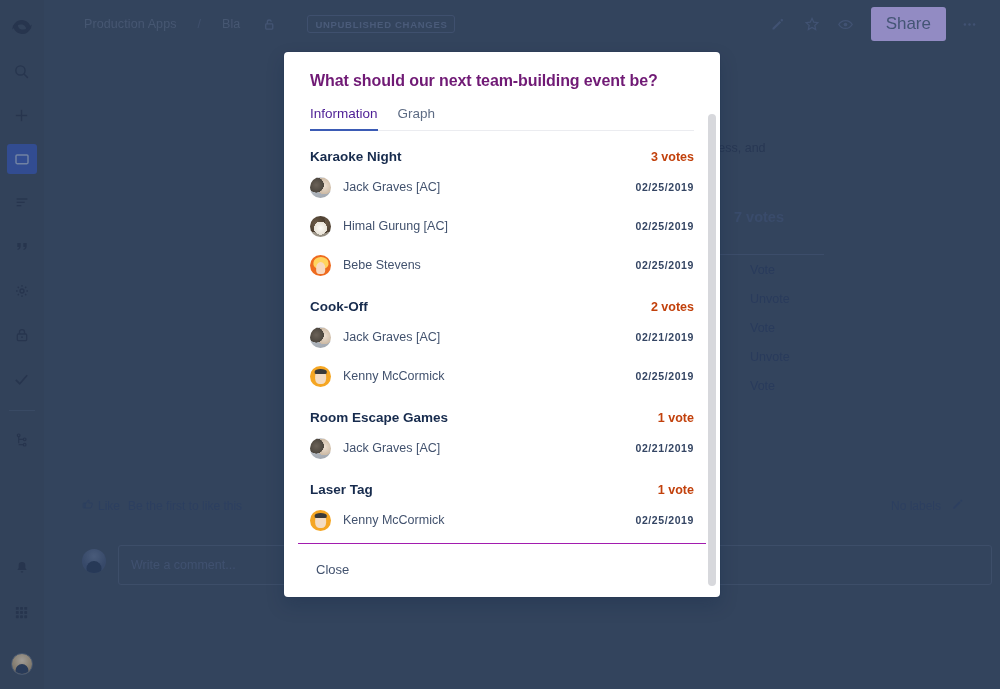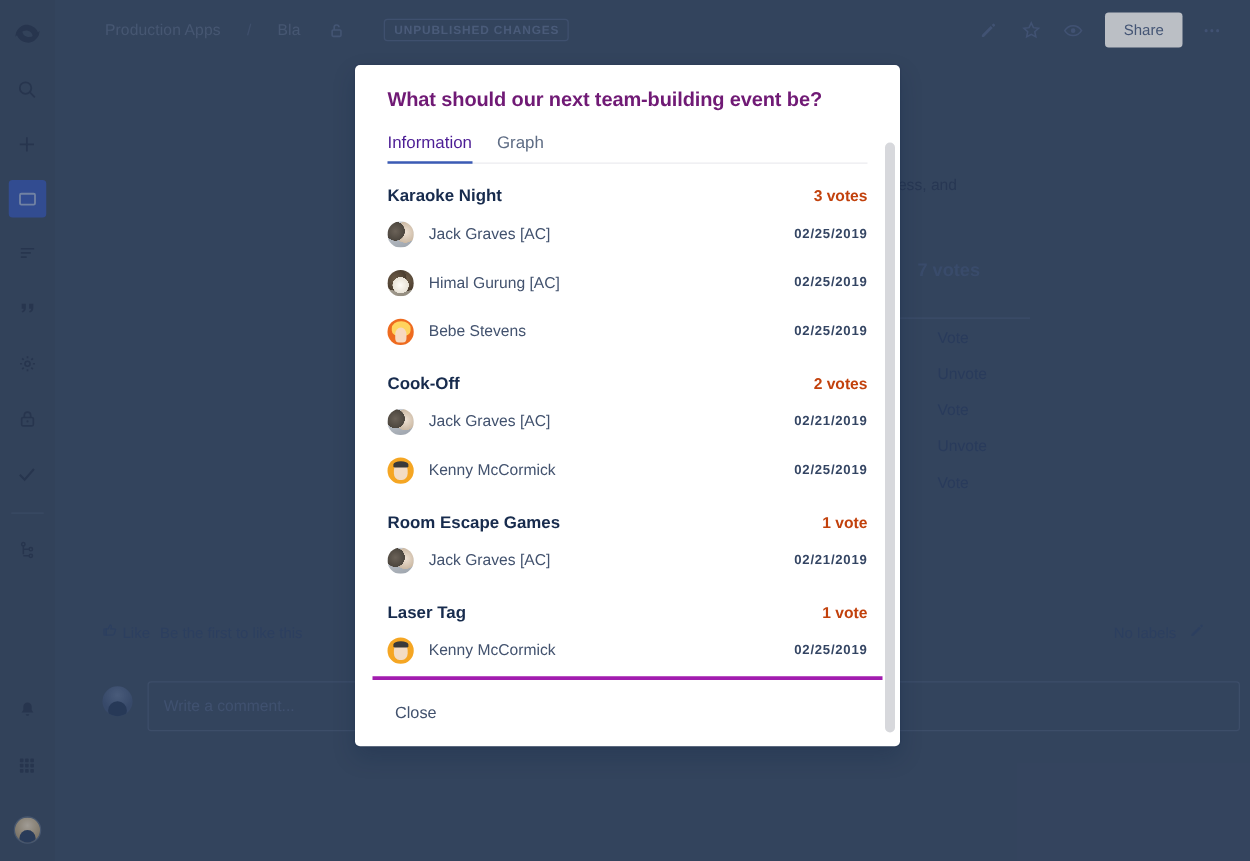--- a/index.html
+++ b/index.html
@@ -86,23 +86,23 @@
   .topbar-right {
     margin-left: auto;
     display: flex; align-items: center; gap: 0px;
   }
   .tb-icon {
     width: 34px; height: 30px;
     display: flex; align-items: center; justify-content: center;
     color: #51648a;
   }
   .share-btn {
-    background: #ffffff;
+    background: #c4b5fd;
     color: #55688d;
-    font-size: 12px;
+    font-size: 17px;
     border: none;
     border-radius: 3px;
     padding: 7px 15px;
     margin: 0 6px 0 8px;
     font-family: inherit;
   }
 
   
   .page-bg {
     position: absolute; left: 44px; top: 48px;
@@ -248,21 +248,21 @@
     margin-left: 12px;
   }
   .voter-date {
     margin-left: auto;
     font-size: 10.5px; color: #344563;
     font-weight: bold;
     letter-spacing: .6px;
     font-family: "Liberation Sans", sans-serif;
   }
   .modal-footer {
-    border-top: 3px solid #a21caf;
+    border-top: 1px solid #a21caf;
     margin: 0 14px;
     padding: 14px 12px 16px 12px;
   }
   .close-btn {
     font-size: 13px; color: #42526e;
     background: none; border: none;
     font-family: inherit;
     padding: 4px 6px;
   }
 

